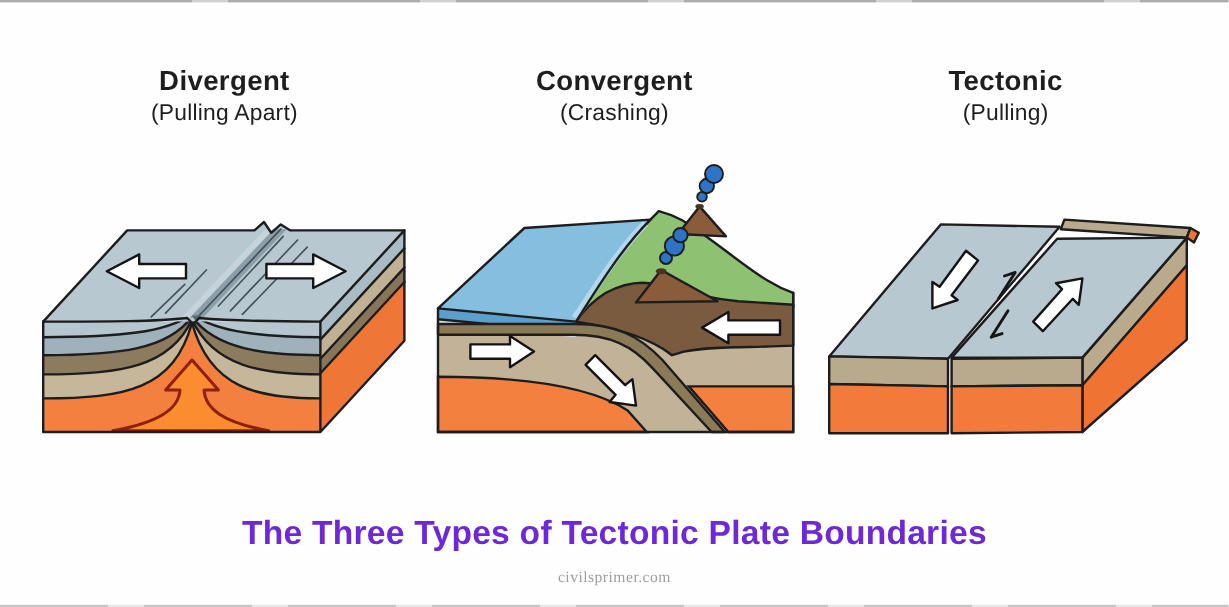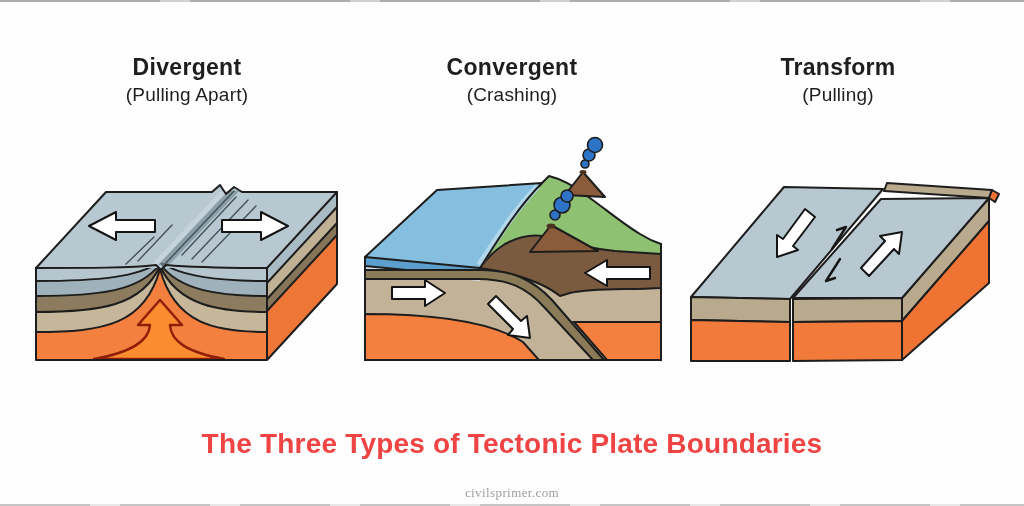--- a/index.html
+++ b/index.html
@@ -14,22 +14,22 @@
     background:repeating-linear-gradient(90deg,#5a5a5a 0 90px,#bdbdbd 90px 120px);}
   .boundary-label{position:absolute;top:52px;transform:translateX(-50%);
     text-align:center;color:#1e1e1e;}
   .boundary-label .main{font-size:23px;font-weight:700;letter-spacing:.3px;line-height:30px;}
   .boundary-label .sub{font-size:19px;font-weight:400;letter-spacing:.2px;line-height:26px;}
   .diagram{position:absolute;}
   #d1{left:20px;top:155px;}
   #d2{left:355px;top:130px;}
   #d3{left:680px;top:165px;}
   .footer-title{position:absolute;left:512px;top:428px;transform:translateX(-50%);
-    white-space:nowrap;font-size:28px;font-weight:600;color:#ef4444;letter-spacing:.2px;}
-  .watermark{position:absolute;left:512px;top:485px;transform:translateX(-50%);
+    white-space:nowrap;font-size:28px;font-weight:600;color:#6d28d9;letter-spacing:.2px;}
+  .watermark{position:absolute;left:512px;top:473px;transform:translateX(-50%);
     font-family:"Liberation Serif",serif;font-size:13px;color:#9d9d9d;letter-spacing:.4px;}
   svg{display:block;}
   .ol{fill:none;stroke:#1d1d1d;stroke-width:2;stroke-linejoin:round;stroke-linecap:round;}
   .thin{fill:none;stroke:#44525a;stroke-width:1.4;stroke-linecap:round;}
   .arrow{fill:#ffffff;stroke:#141414;stroke-width:2;stroke-linejoin:round;}
 </style>
 </head>
 <body>
 
 <div class="stage">
@@ -38,21 +38,21 @@
 
   <div class="boundary-label" style="left:512px">
     <div class="main">Convergent</div>
     <div class="sub">(Crashing)</div>
   </div>
   <div class="boundary-label" style="left:187px">
     <div class="main">Divergent</div>
     <div class="sub">(Pulling Apart)</div>
   </div>
   <div class="boundary-label" style="left:838px">
-    <div class="main">Transform</div>
+    <div class="main">Tectonic</div>
     <div class="sub">(Pulling)</div>
   </div>
 
   <svg id="d1" class="diagram" width="330" height="225" viewBox="0 0 330 225">
 
     <g>
       <path d="M16,113 L247,113 L247,205 L16,205 Z" fill="#b5c6ce"></path>
       <path d="M16,126 C80,126 118,122 140,107 C162,122 200,126 247,126 L247,205 L16,205 Z" fill="#9fb2bc"></path>
       <path d="M16,141 C80,141 120,136 140,109 C160,136 200,141 247,141 L247,205 L16,205 Z" fill="#8d7b60"></path>
       <path d="M16,157 C80,157 122,151 140,111 C158,151 200,157 247,157 L247,205 L16,205 Z" fill="#c6b79a"></path>

